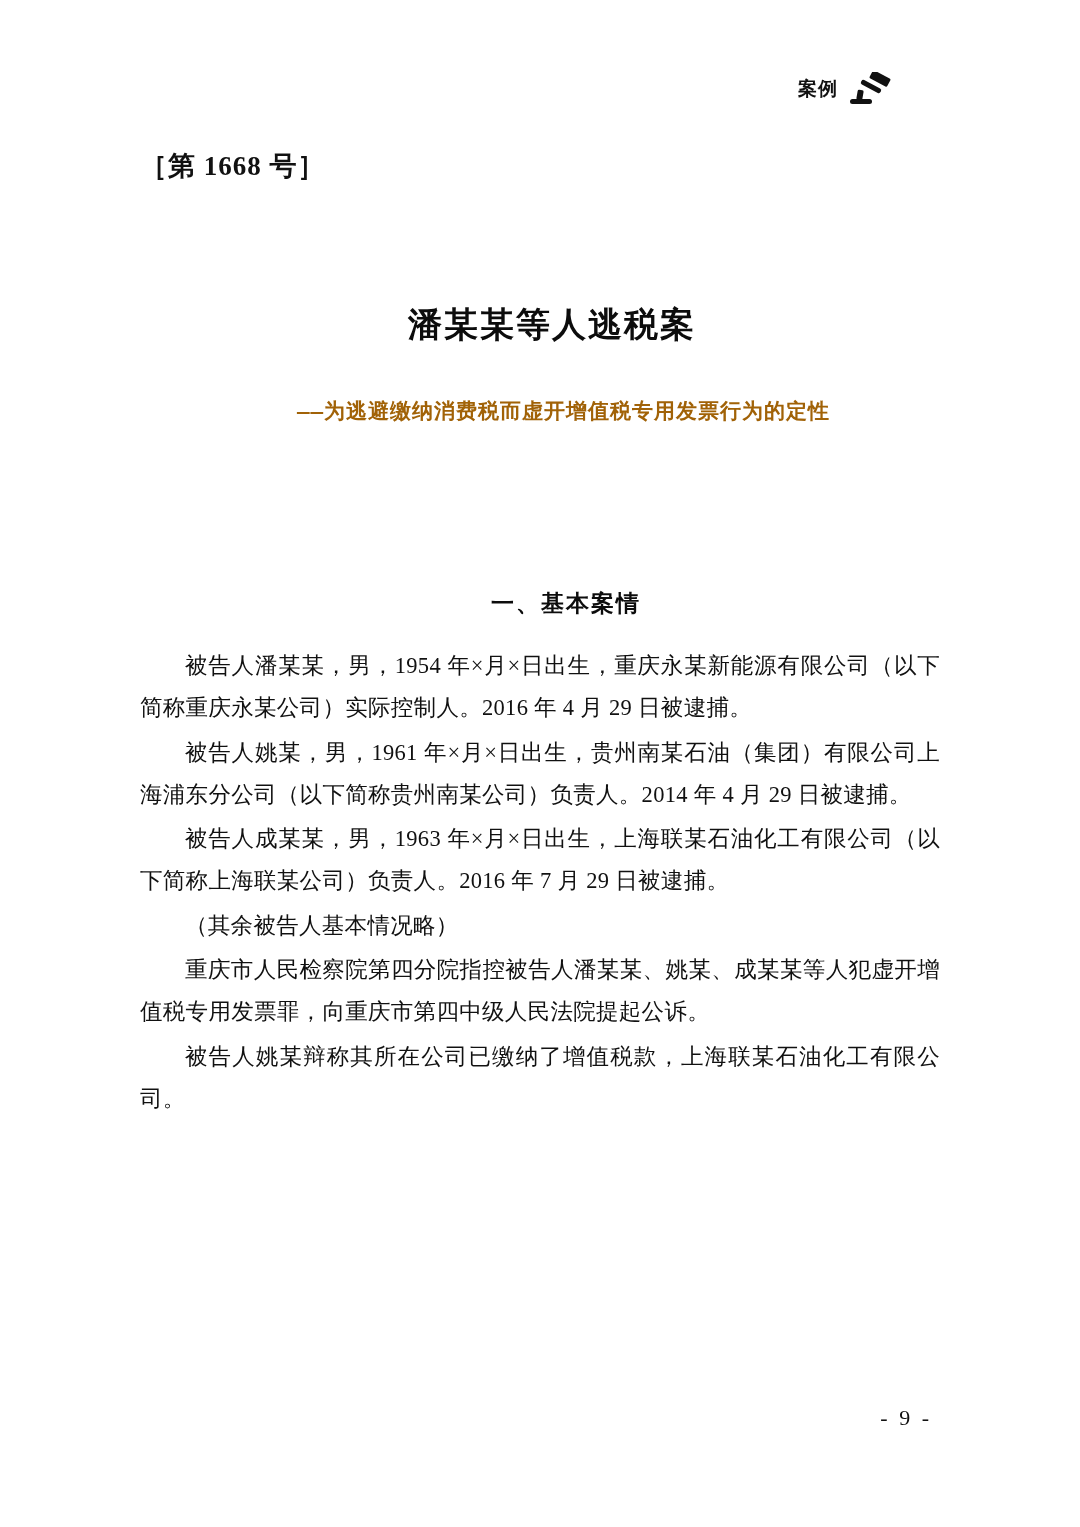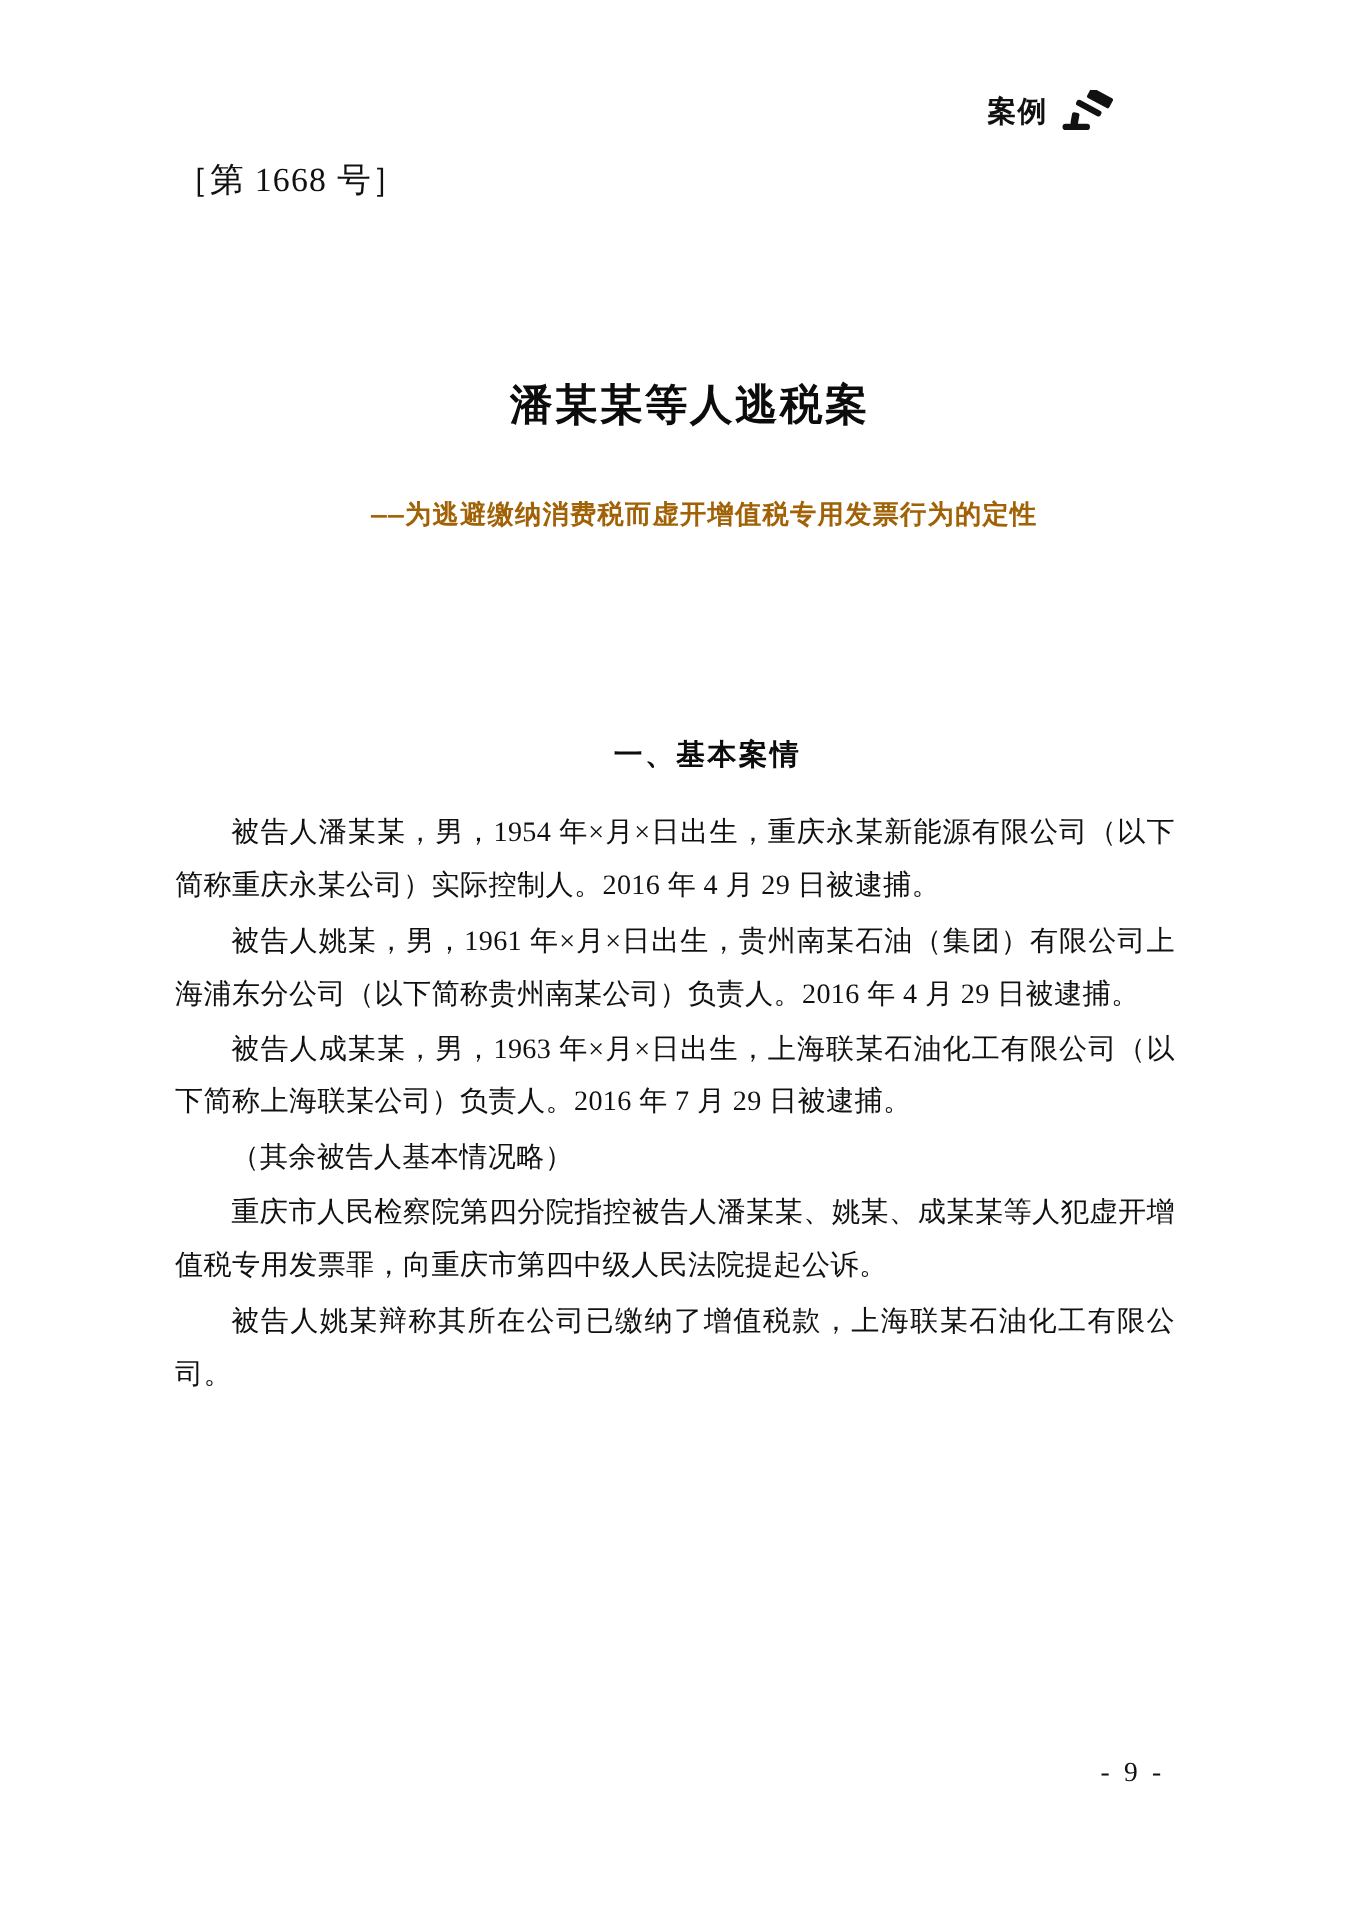--- a/index.html
+++ b/index.html
@@ -25,40 +25,40 @@
   
   .header-mark {
     position: absolute;
     top: 72px;
     right: 186px;
     display: flex;
     align-items: center;
     gap: 10px;
   }
   .header-mark .label {
-    font-size: 23px;
+    font-size: 19px;
     font-weight: bold;
     letter-spacing: 1px;
     color: #111;
     font-family: "Liberation Serif", "DejaVu Serif", serif;
   }
   .gavel {
     width: 46px;
     height: 34px;
     position: relative;
   }
   .gavel svg { display: block; }
 
   
   .issue-number {
     position: absolute;
-    top: 126px;
+    top: 148px;
     left: 140px;
     font-size: 27px;
-    font-weight: normal;
+    font-weight: bold;
     letter-spacing: 1px;
     color: #111;
   }
 
   
   .title-block {
     position: absolute;
     top: 305px;
     left: 12px;
     width: 100%;
@@ -139,21 +139,21 @@
   <div class="issue-number">［第 1668 号］</div>
 
   <div class="title-block">
     <div class="doc-title">潘某某等人逃税案</div>
     <div class="doc-subtitle">——为逃避缴纳消费税而虚开增值税专用发票行为的定性</div>
   </div>
 
   <div class="content">
     <h2 class="section-heading">一、基本案情</h2>
     <p class="para">被告人潘某某，男，1954 年×月×日出生，重庆永某新能源有限公司（以下简称重庆永某公司）实际控制人。2016 年 4 月 29 日被逮捕。</p>
-    <p class="para">被告人姚某，男，1961 年×月×日出生，贵州南某石油（集团）有限公司上海浦东分公司（以下简称贵州南某公司）负责人。2016 年 4 月 29 日被逮捕。</p>
+    <p class="para">被告人姚某，男，1961 年×月×日出生，贵州南某石油（集团）有限公司上海浦东分公司（以下简称贵州南某公司）负责人。2014 年 4 月 29 日被逮捕。</p>
     <p class="para">被告人成某某，男，1963 年×月×日出生，上海联某石油化工有限公司（以下简称上海联某公司）负责人。2016 年 7 月 29 日被逮捕。</p>
     <p class="para">（其余被告人基本情况略）</p>
     <p class="para">重庆市人民检察院第四分院指控被告人潘某某、姚某、成某某等人犯虚开增值税专用发票罪，向重庆市第四中级人民法院提起公诉。</p>
     <p class="para">被告人姚某辩称其所在公司已缴纳了增值税款，上海联某石油化工有限公司。</p>
   </div>
 
   <div class="page-number">- 9 -</div>
 
 </div>
 

